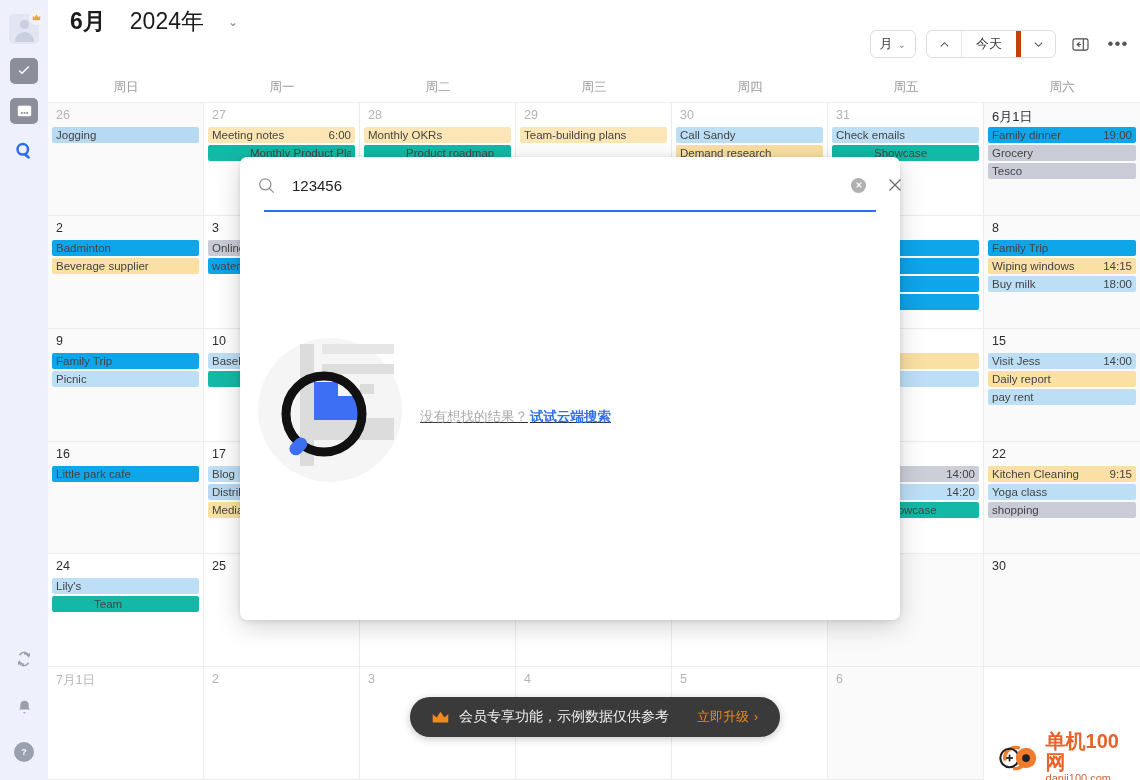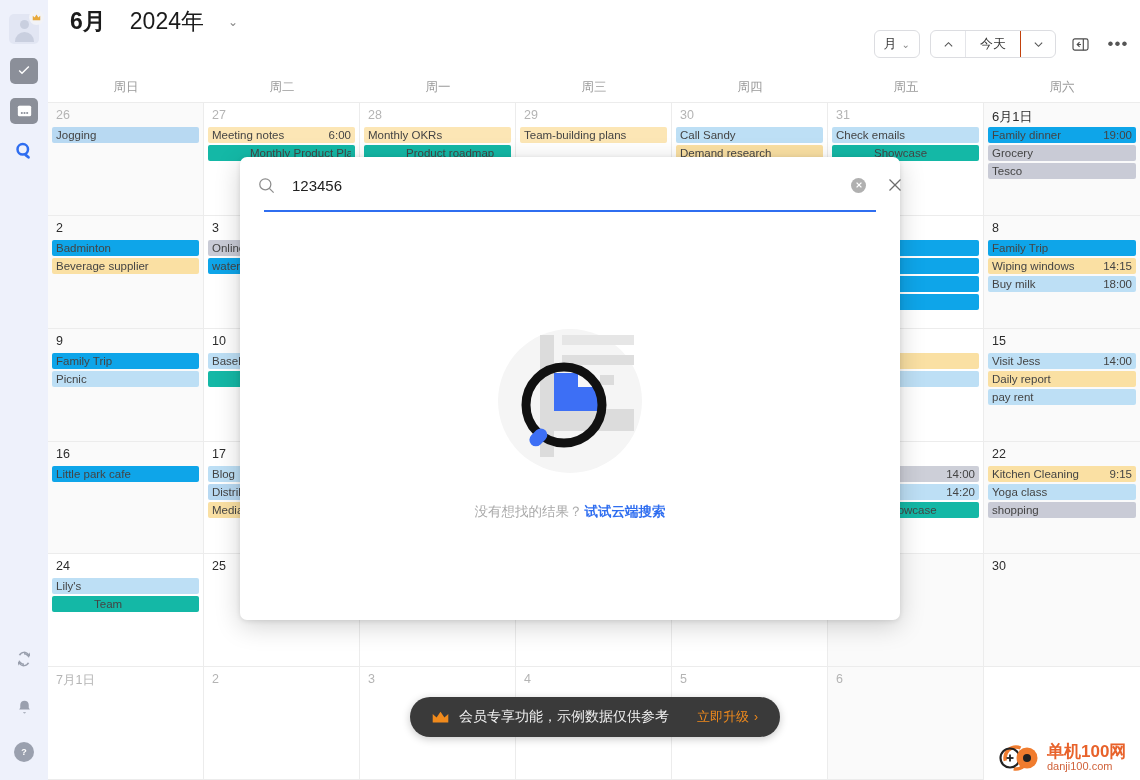--- a/index.html
+++ b/index.html
@@ -64,21 +64,21 @@
 
   .hdr-right { position: absolute; right: 8px; top: 30px; display: flex; align-items: center; gap: 10px; }
   .pill {
     height: 28px; border: 1px solid #dcdde1; border-radius: 6px; background: #fff;
     display: flex; align-items: center; font-size: 13px; color: #3a3a3a;
   }
   .pill.month { padding: 0 9px; gap: 5px; }
   .pill.nav { padding: 0; }
   .pill.nav > div { height: 26px; display: flex; align-items: center; justify-content: center; }
   .nav-arrow { width: 34px; color: #555; }
-  .nav-today { padding: 0 14px; border-left: 1px solid #e4e5e9; border-right: 1px solid #c2410c; }
+  .nav-today { padding: 0 14px; border-left: 1px solid #e4e5e9; border-right: 5px solid #c2410c; }
   .icon-btn { width: 28px; height: 28px; display: flex; align-items: center; justify-content: center; color: #555; }
   .icon-btn svg { stroke: #4a4a4a; fill: none; stroke-width: 1.2; }
   .dots { letter-spacing: 1px; font-size: 17px; color: #555; }
 
   
   .weekdays {
     position: absolute; left: 48px; top: 72px; width: 1092px; height: 30px;
     display: grid; grid-template-columns: repeat(7, 1fr);
     background: #fff;
   }
@@ -133,21 +133,21 @@
     width: 15px; height: 15px; border-radius: 50%; background: #b0b0b0;
     display: flex; align-items: center; justify-content: center; margin-right: 12px;
   }
   .search-clear svg { stroke: #fff; stroke-width: 1.6; fill: none; }
   .search-close { width: 34px; display: flex; align-items: center; justify-content: center; }
   .search-close svg { stroke: #6d6d6d; stroke-width: 1.2; fill: none; }
   .search-underline { position: absolute; left: 24px; top: 53px; width: 612px; height: 1.5px; background: #2f6ef0; }
 
   .empty-wrap {
     position: absolute; left: 0; top: 56px; width: 660px; height: 407px;
-    display: flex; flex-direction: column; align-items: center; justify-content: center;
+    display: flex; flex-direction: row; align-items: center;  text-decoration: underline;
   }
   .empty-art { width: 180px; height: 180px; position: relative; margin-bottom: 10px; }
   .empty-text { font-size: 13.5px; color: #a9a9a9; display: flex; gap: 2px; align-items: center; }
   .empty-link { color: #2f6ef0; font-weight: bold; }
 
   
   .arrow-anno { position: absolute; left: 322px; top: 226px; width: 36px; height: 100px; }
 
   
   .banner {
@@ -157,21 +157,21 @@
     box-shadow: 0 2px 8px rgba(0,0,0,0.22);
   }
   .banner .crown svg { width: 17px; height: 13px; display: block; }
   .banner .btxt { color: #f0f0f0; font-size: 14px; flex: 1; }
   .banner .bcta { color: #f08a1c; font-size: 13px; display: flex; align-items: center; gap: 5px; }
   .banner .bcta .chev { font-size: 12px; }
 
   
   .watermark { position: absolute; left: 996px; top: 739px; width: 140px; height: 38px; display: flex; align-items: center; gap: 5px; }
   .wm-text { display: flex; flex-direction: column; line-height: 1.05; }
-  .wm-1 { color: #e8622a; font-size: 17px; font-weight: bold; }
+  .wm-1 { color: #e8622a; font-size: 20px; font-weight: bold; }
   .wm-2 { color: #d0623a; font-size: 11px; }
 </style>
 </head>
 <body>
 
 <div id="app">
 
   <div class="rail">
     <div class="rail-top">
       <div class="avatar-wrap">
@@ -281,22 +281,22 @@
           <polyline points="8,5.5 5.5,8 8,10.5" fill="none"></polyline>
             <line x1="5.5" y1="8" x2="9.5" y2="8"></line>
         </svg>
       </div>
       <div class="icon-btn dots">•••</div>
     </div>
   </div>
 
   <div class="weekdays">
       <div class="weekday">周日</div>
+      <div class="weekday">周一</div>
       <div class="weekday">周二</div>
-      <div class="weekday">周一</div>
       <div class="weekday">周三</div>
       <div class="weekday">周四</div>
       <div class="weekday">周五</div>
       <div class="weekday">周六</div>
     </div>
 
   <div class="grid">
       <div class="cell weekend">
         <div class="daynum muted">26</div>
         <div class="ev c-blue">

